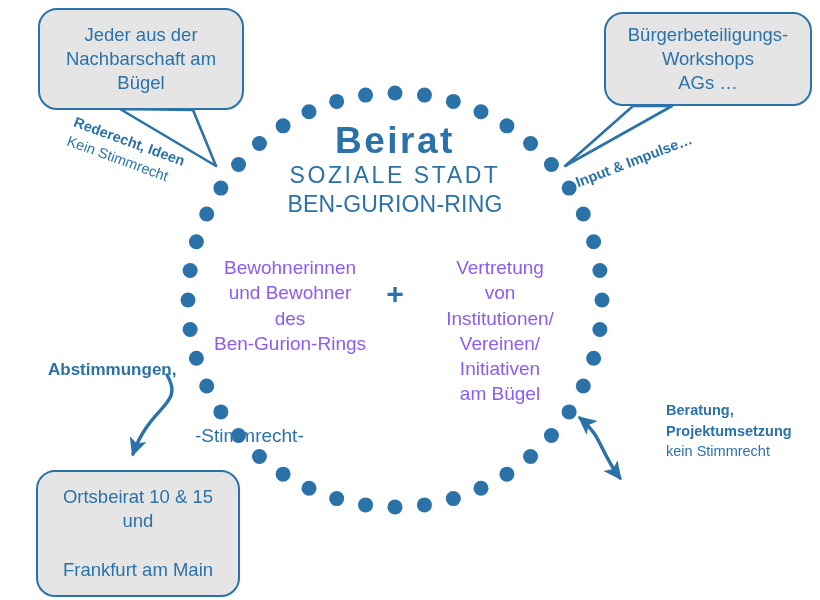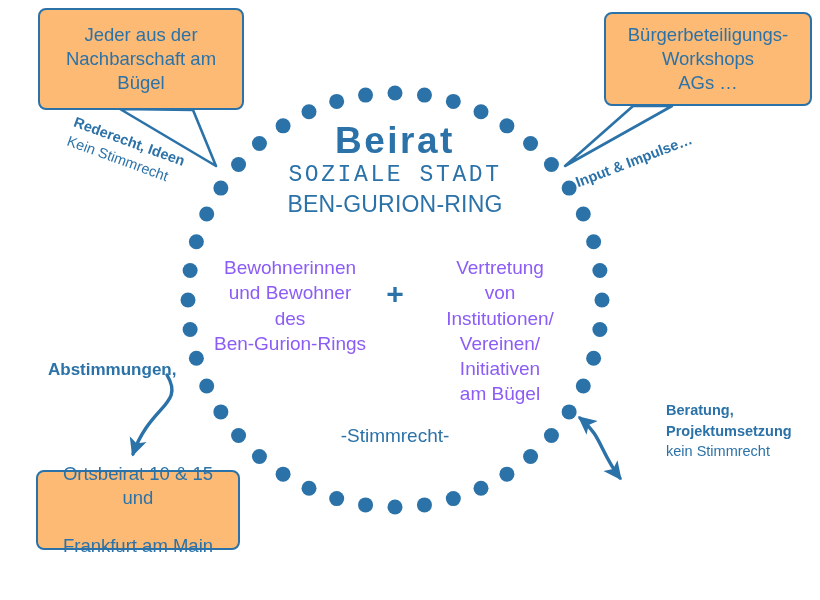--- a/index.html
+++ b/index.html
@@ -26,22 +26,22 @@
     left: 0; top: 0;
     width: 820px;
     height: 600px;
   }
 
   
   .box {
     position: absolute;
     box-sizing: border-box;
     border: 2.6px solid #2b72a8;
-    border-radius: 8px;
-    background: #fdba74;
+    border-radius: 19px;
+    background: #e5e5e5;
     display: flex;
     align-items: center;
     justify-content: center;
     text-align: center;
     color: #2b72a8;
     line-height: 1.30;
     z-index: 5;
   }
   .box .txt { display: block; padding: 0 6px; }
 
@@ -50,21 +50,21 @@
     width: 206px; height: 102px;
     font-size: 18.5px;
   }
   #bubble-participation {
     left: 604px; top: 12px;
     width: 208px; height: 94px;
     font-size: 18.5px;
   }
   #box-ortsbeirat {
     left: 36px; top: 470px;
-    width: 204px; height: 80px;
+    width: 204px; height: 127px;
     font-size: 18.5px;
   }
   #box-stadtplanung {
     left: 533px; top: 487px;
     width: 281px; height: 80px;
     font-size: 18.5px;
   }
 
   
   #ring-center {
@@ -85,21 +85,20 @@
     font-weight: bold;
     letter-spacing: 2.5px;
     line-height: 1.05;
     color: #2b72a8;
   }
   #title-sub1 {
     font-size: 23px;
     letter-spacing: 2.6px;
     line-height: 1.28;
     color: #2b72a8;
-    font-family: Liberation Mono, monospace;
   }
   #title-sub2 {
     font-size: 23px;
     letter-spacing: 0.2px;
     line-height: 1.22;
     color: #2b72a8;
   }
 
   #columns {
     position: absolute;
@@ -123,21 +122,20 @@
     font-size: 30px;
     font-weight: bold;
     line-height: 1.0;
     padding-top: 24px;
     color: #2b72a8;
   }
   #stimmrecht {
     position: absolute;
     left: 0; top: 325px;
     width: 400px;
-    text-align: center;
     font-size: 19px;
     color: #2b72a8;
   }
 
   
   .annot {
     position: absolute;
     color: #2b72a8;
     z-index: 6;
     white-space: nowrap;

